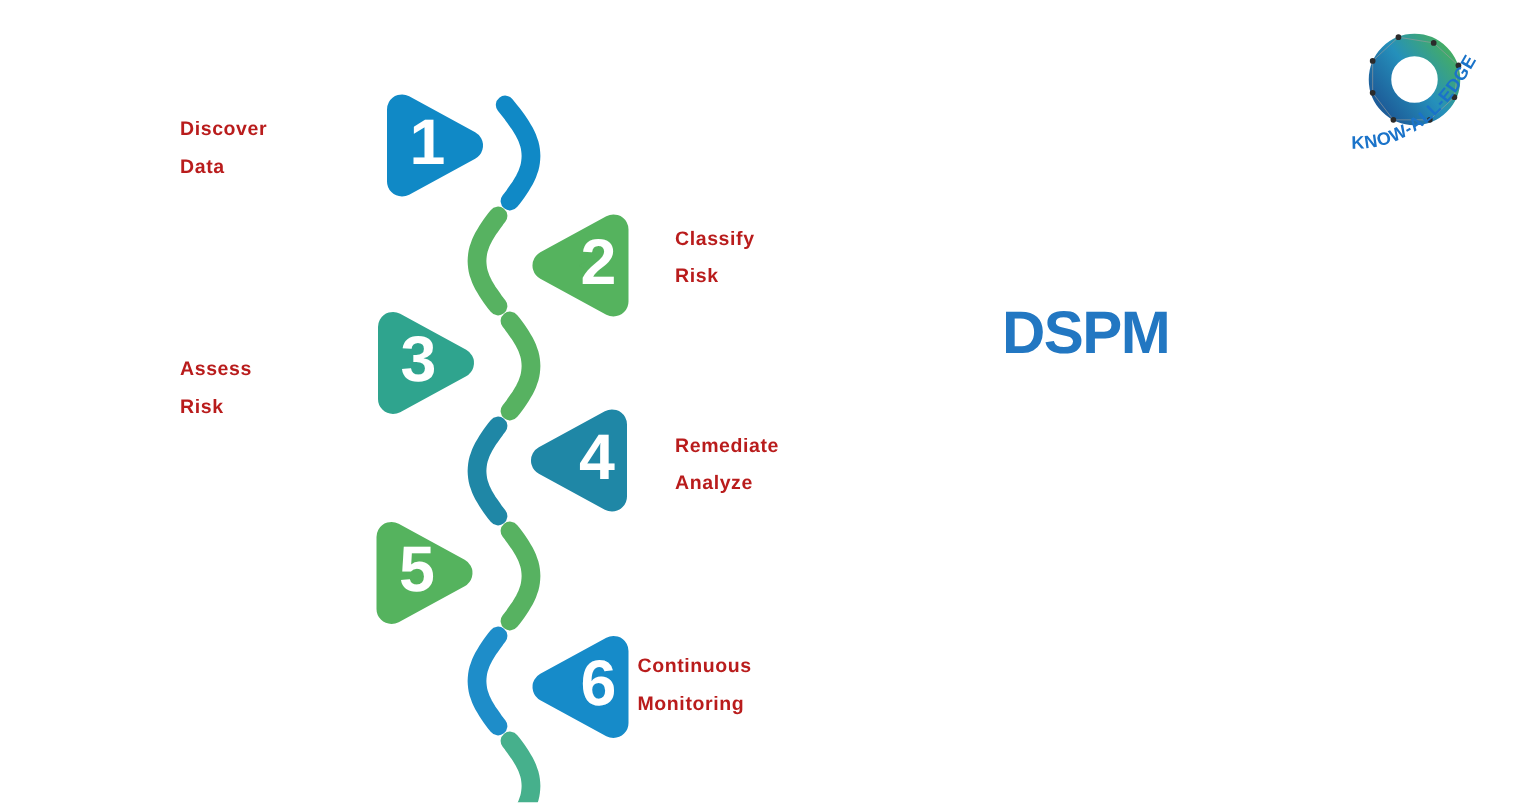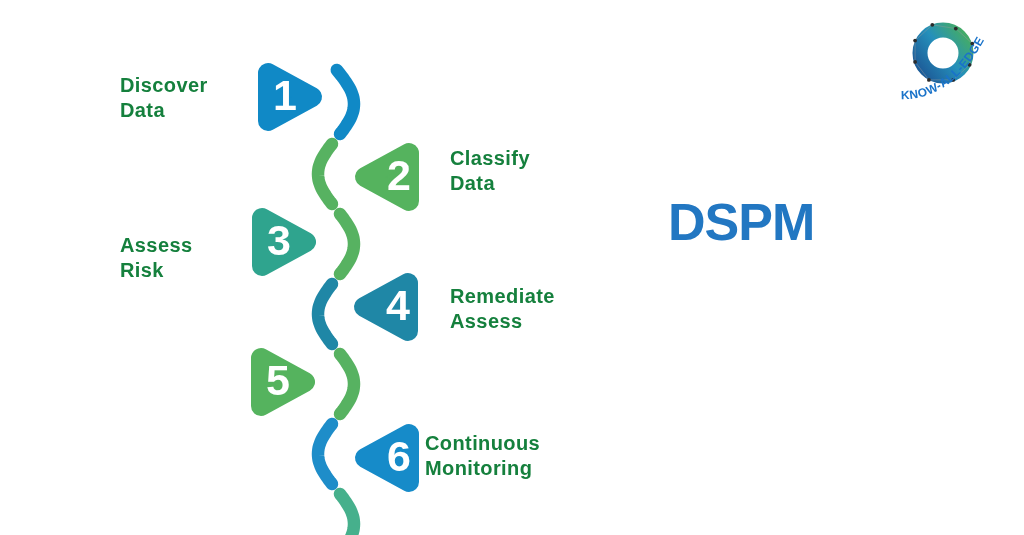--- a/index.html
+++ b/index.html
@@ -21,34 +21,34 @@
   .dir-left  .num{right:5px;}
   .a1{left:252px;top:58px;}
   .a2{left:347px;top:138px;}
   .a3{left:246px;top:203px;}
   .a4{left:346px;top:268px;}
   .a5{left:245px;top:343px;}
   .a6{left:347px;top:419px;}
 
   
   .step-label{
-    position:absolute;width:170px;color:#15803d;font-weight:700;
-    font-size:20px;line-height:25px;letter-spacing:.4px;white-space:pre-line;
+    position:absolute;width:170px;color:#b91c1c;font-weight:700;
+    font-size:13px;line-height:25px;letter-spacing:.4px;white-space:pre-line;
   }
   .l1{left:120px;top:73px;}
   .l2{left:450px;top:146px;}
   .l3{left:120px;top:217px;margin-top:16px;}
   .l4{left:450px;top:284px;}
   .l5{left:120px;top:356px;}
   .l6{left:425px;top:431px;}
 
   
   .title{
     position:absolute;left:668px;top:190px;
-    font-size:52px;line-height:64px;font-weight:bold;letter-spacing:-1px;
+    font-size:40px;line-height:64px;font-weight:bold;letter-spacing:-1px;
   }
 
   
   .logo{position:absolute;left:895px;top:13px;width:110px;height:104px;}
   .logo svg{width:110px;height:104px;overflow:visible;}
   .logo text{
     font-family:"Liberation Sans","DejaVu Sans",sans-serif;
     font-weight:bold;font-size:12px;letter-spacing:.4px;
   }
 </style>
@@ -76,39 +76,39 @@
   <div class="step-label l1">Discover
 Data</div>
 
   <div class="arrow dir-left a2" style="--c: #55b35e;">
     <svg viewBox="0 0 78 78">
         <path d="M62 15 L62 63 L18 39 Z"></path>
       </svg>
     <span class="num">2</span>
   </div>
   <div class="step-label l2">Classify
-Data</div>
+Risk</div>
 
   <div class="arrow dir-right a3" style="--c: #2fa48e;">
     <svg viewBox="0 0 78 78">
         <path d="M16 15 L16 63 L60 39 Z"></path>
       </svg>
     <span class="num">3</span>
   </div>
   <div class="step-label l3">Assess
 Risk</div>
 
   <div class="arrow dir-left a4" style="--c: #1f87a6;">
     <svg viewBox="0 0 78 78">
         <path d="M62 15 L62 63 L18 39 Z"></path>
       </svg>
     <span class="num">4</span>
   </div>
   <div class="step-label l4">Remediate
-Assess</div>
+Analyze</div>
 
   <div class="arrow dir-right a5" style="--c: #55b35e;">
     <svg viewBox="0 0 78 78">
         <path d="M16 15 L16 63 L60 39 Z"></path>
       </svg>
     <span class="num">5</span>
   </div>
 
   <div class="arrow dir-left a6" style="--c: #168bc9;">
     <svg viewBox="0 0 78 78">

